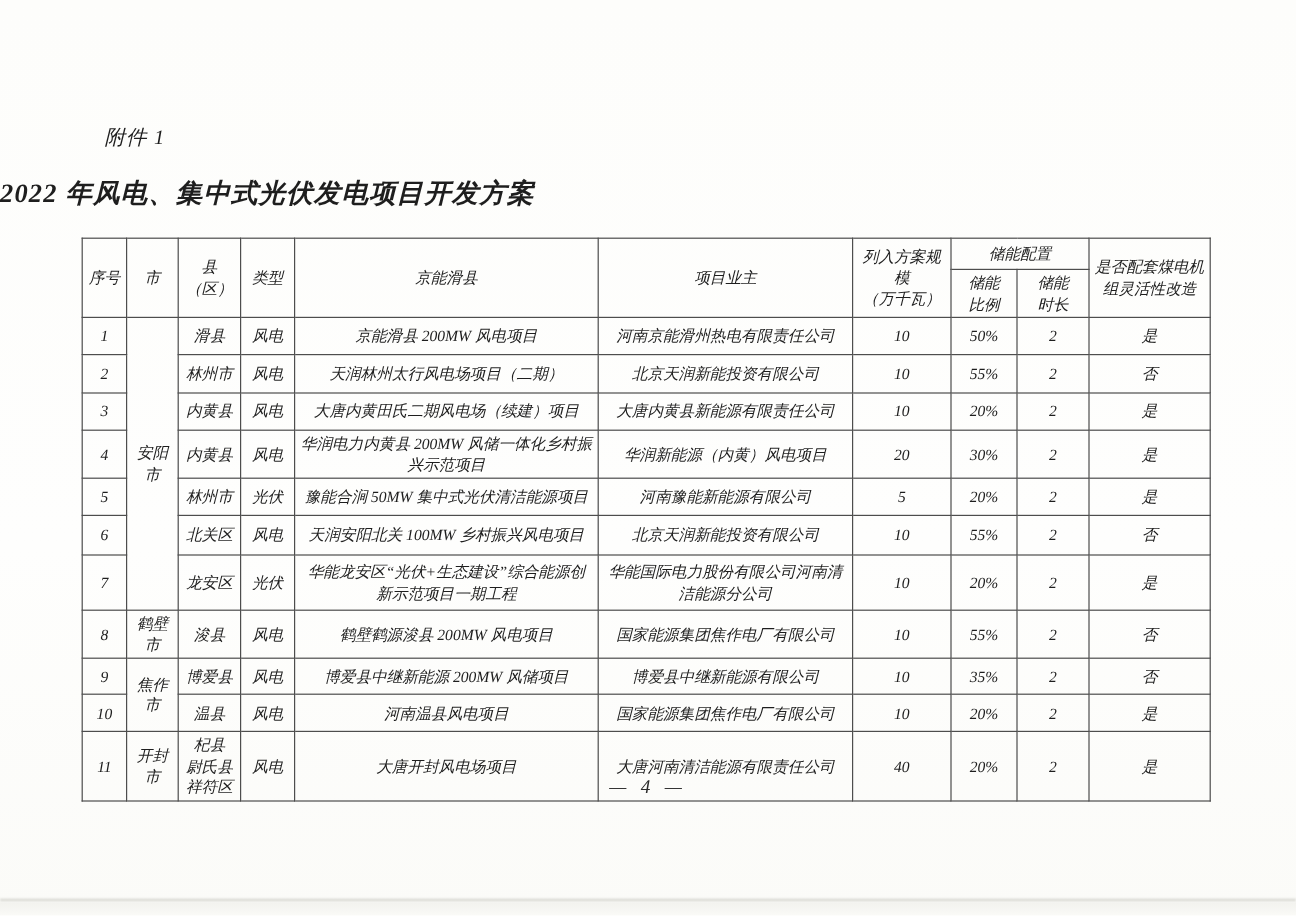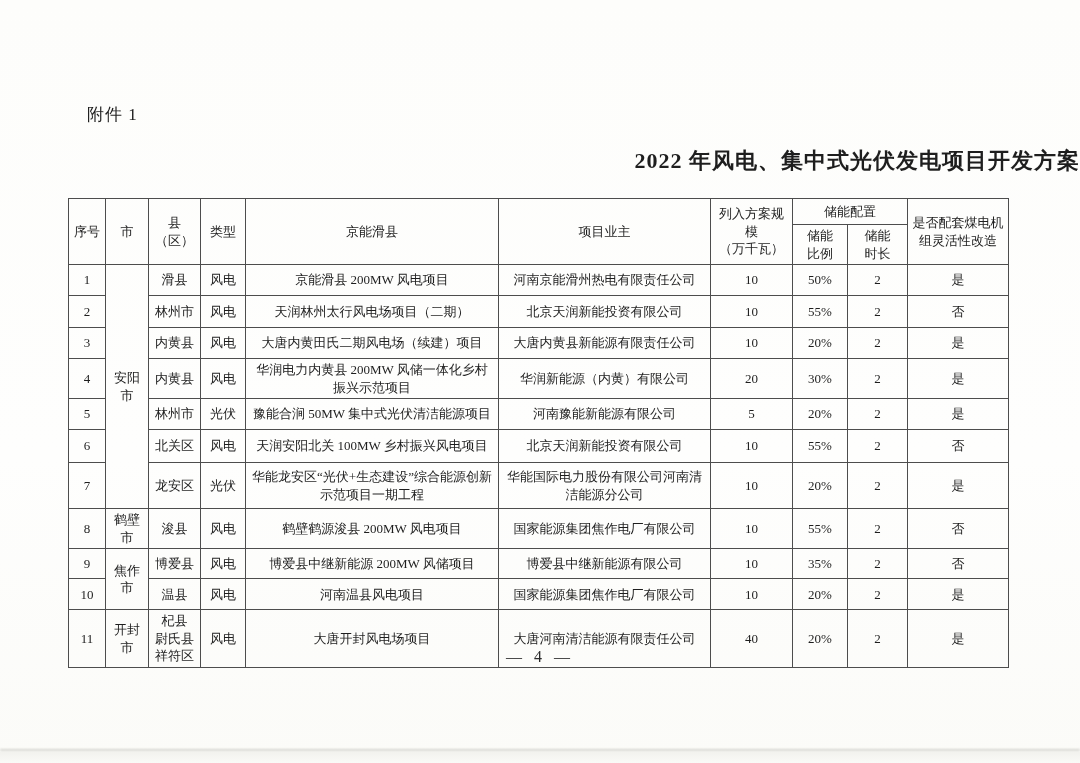--- a/index.html
+++ b/index.html
@@ -10,34 +10,35 @@
     background: #ffffff;
     font-family: "Liberation Serif", "DejaVu Serif", serif;
     color: #1e1e1e;
     overflow: hidden;
   }
   .page {
     position: relative;
     width: 1080px;
     height: 763px;
     background: linear-gradient(180deg, #fdfdfb 0%, #fefefd 60%, #fbfbf8 100%);
+    font-style: italic;
   }
   .attachment-label {
     position: absolute;
     left: 87px;
     top: 103px;
     font-size: 17px;
     letter-spacing: 1px;
   }
   .doc-title {
     position: absolute;
     left: 0;
     top: 146px;
     width: 1080px;
-    text-align: right;
+    text-align: left;
     font-size: 22px;
     font-weight: bold;
     letter-spacing: 1px;
   }
   table.main-table {
     position: absolute;
     left: 68px;
     top: 198px;
     width: 940px;
     border-collapse: collapse;
@@ -160,21 +161,21 @@
         <td class="num">10</td>
         <td class="num">20%</td>
         <td class="num">2</td>
         <td>是</td>
       </tr>
       <tr style="height:40px">
         <td class="num">4</td>
         <td>内黄县</td>
         <td>风电</td>
         <td>华润电力内黄县 200MW 风储一体化乡村振兴示范项目</td>
-        <td>华润新能源（内黄）有限公司</td>
+        <td>华润新能源（内黄）风电项目</td>
         <td class="num">20</td>
         <td class="num">30%</td>
         <td class="num">2</td>
         <td>是</td>
       </tr>
       <tr style="height:31px">
         <td class="num">5</td>
         <td>林州市</td>
         <td>光伏</td>
         <td>豫能合涧 50MW 集中式光伏清洁能源项目</td>

